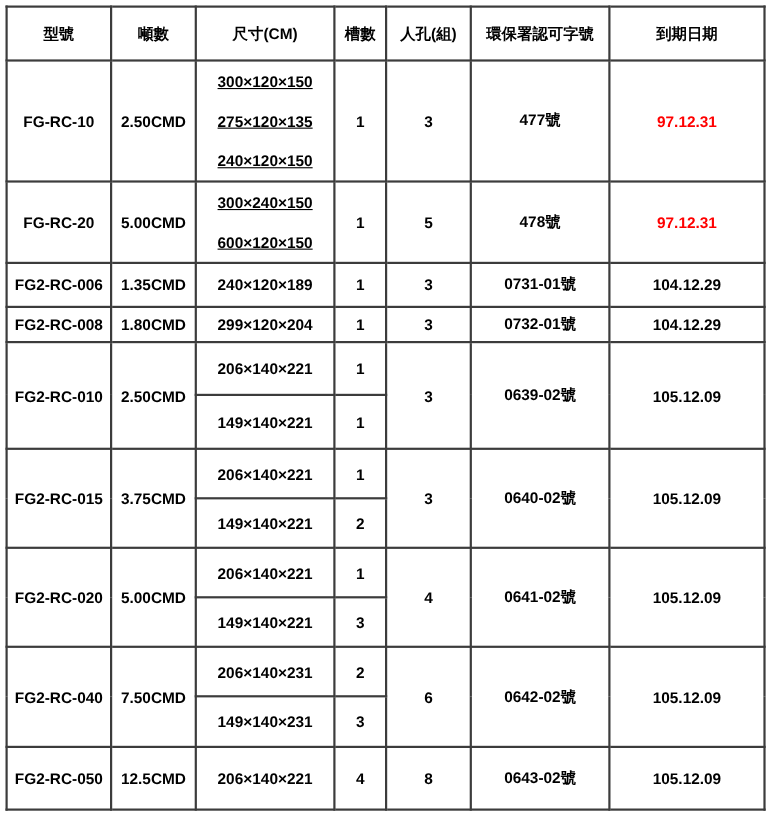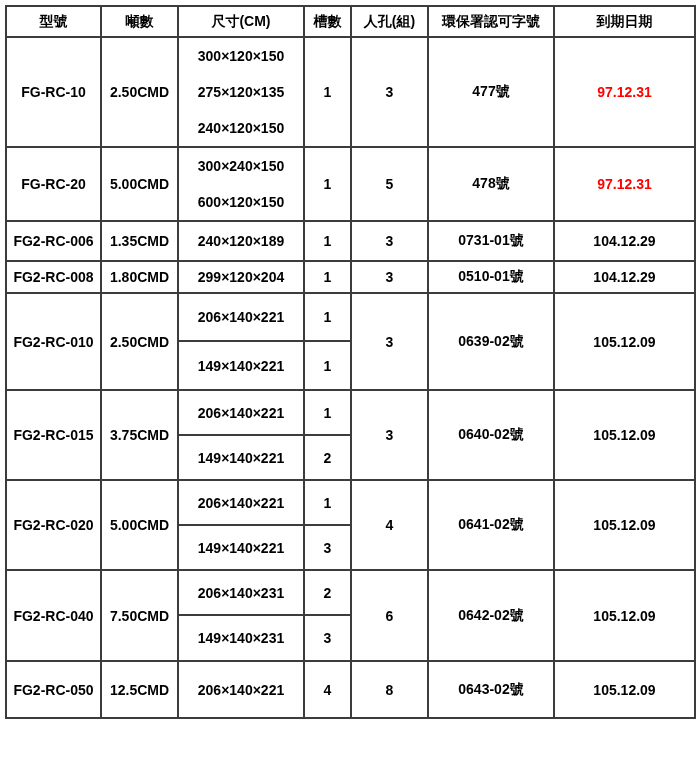--- a/index.html
+++ b/index.html
@@ -32,41 +32,42 @@
   }
   .spec-table th {
     font-weight: bold;
   }
   .dims-cell {
     padding: 0 4px;
   }
   .dim-line {
     line-height: 36px;
     white-space: nowrap;
+    text-decoration: underline;
   }
   td.expired-date {
     color: #ff0000;
   }
 </style>
 </head>
 <body>
 
 <div class="table-wrap">
   <table class="spec-table">
     <colgroup>
       <col style="width:95px">
       <col style="width:77px">
       <col style="width:126px">
       <col style="width:47px">
       <col style="width:77px">
       <col style="width:126px">
       <col style="width:141px">
     </colgroup>
     <thead>
-      <tr style="height:31px">
+      <tr style="height:49px">
         <th>型號</th>
         <th>噸數</th>
         <th>尺寸(CM)</th>
         <th>槽數</th>
         <th>人孔(組)</th>
         <th>環保署認可字號</th>
         <th>到期日期</th>
       </tr>
     </thead>
     <tbody>
@@ -107,21 +108,21 @@
         <td>0731-01號</td>
         <td>104.12.29</td>
       </tr>
 
       <tr style="height:32px">
         <td>FG2-RC-008</td>
         <td>1.80CMD</td>
         <td>299×120×204</td>
         <td>1</td>
         <td>3</td>
-        <td>0510-01號</td>
+        <td>0732-01號</td>
         <td>104.12.29</td>
       </tr>
 
       <tr style="height:48px">
         <td rowspan="2">FG2-RC-010</td>
         <td rowspan="2">2.50CMD</td>
         <td>206×140×221</td>
         <td>1</td>
         <td rowspan="2">3</td>
         <td rowspan="2">0639-02號</td>

